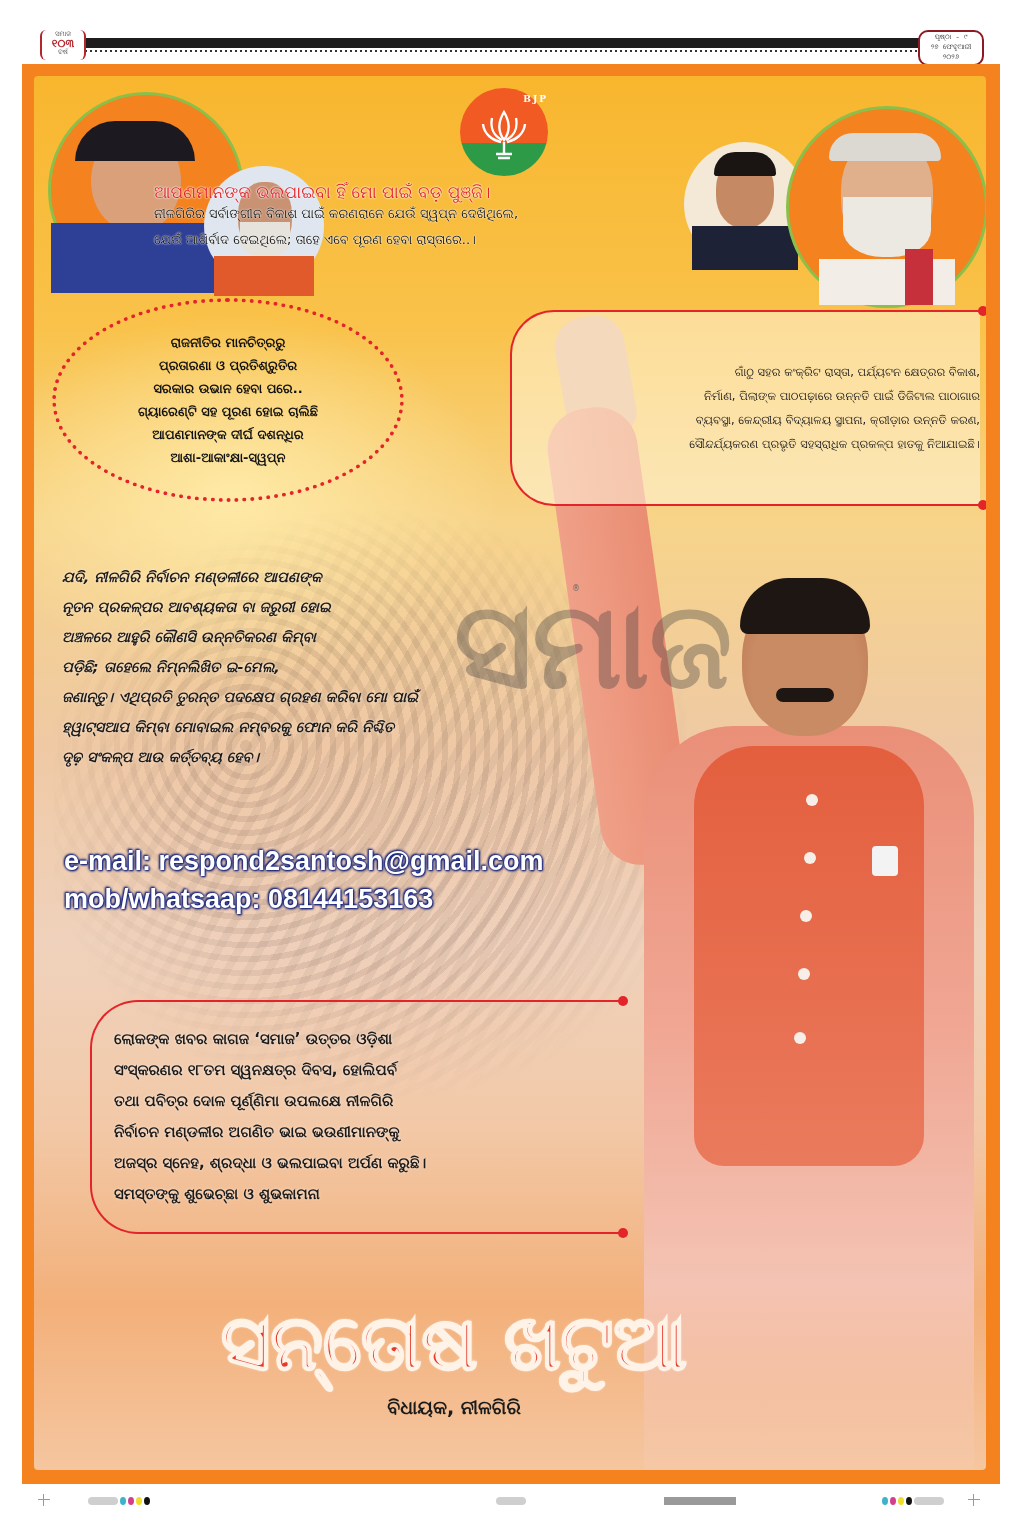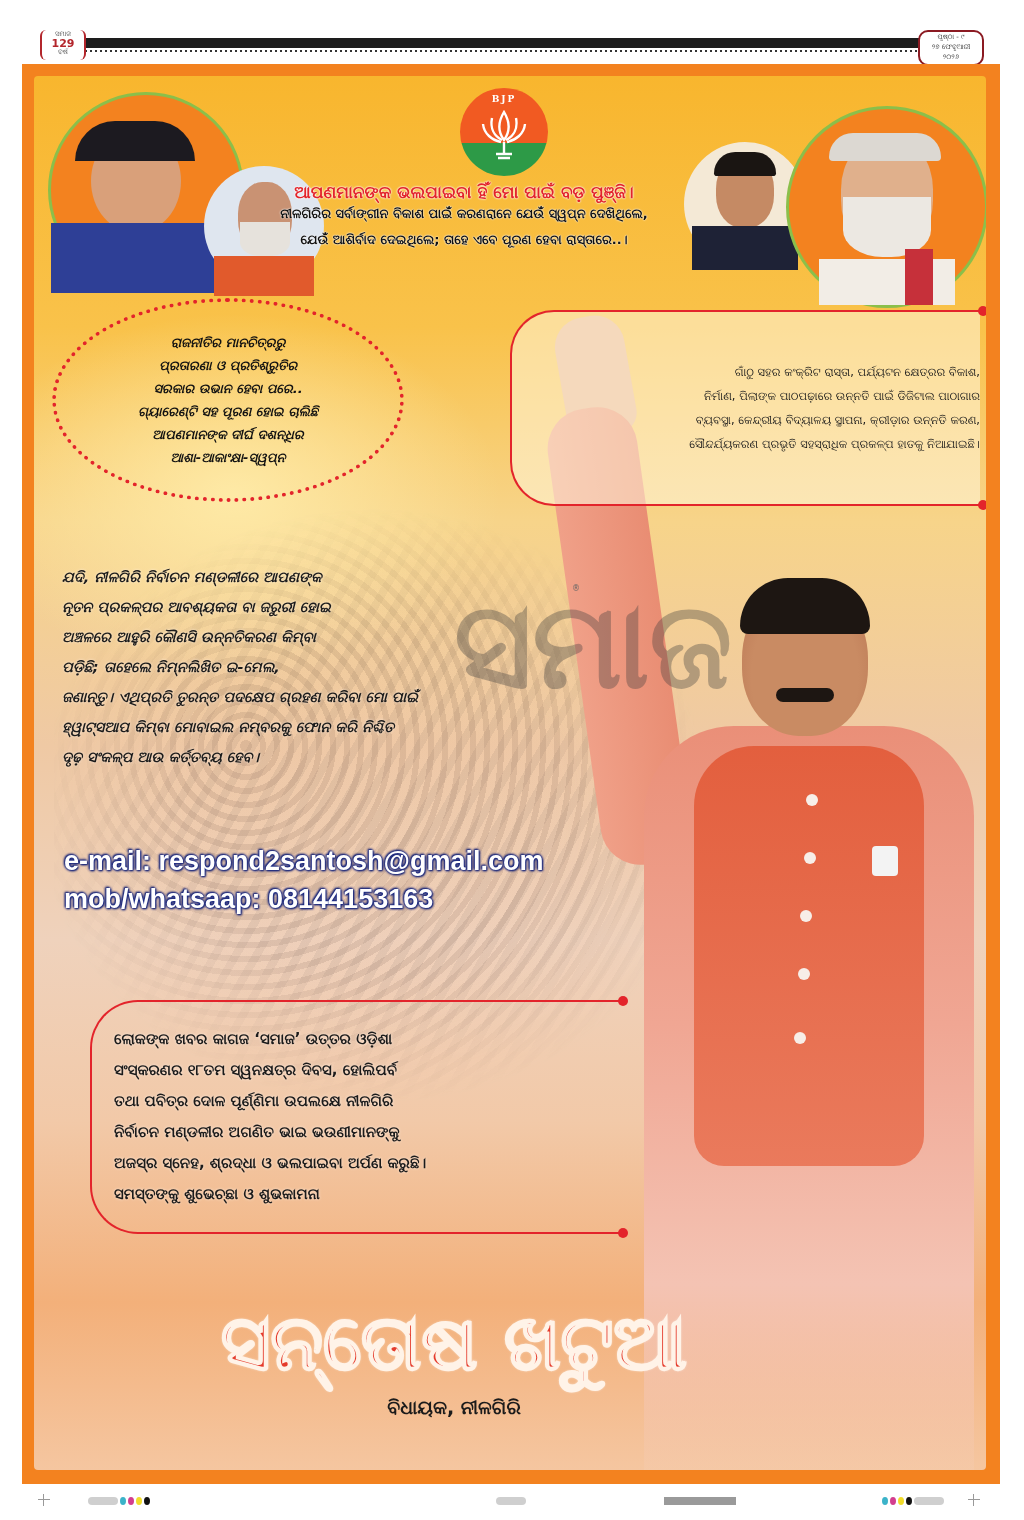--- a/index.html
+++ b/index.html
@@ -17,21 +17,21 @@
   }
   .hdr-logo {
     position: absolute; left: 40px; top: 30px; width: 42px; height: 30px;
     border-left: 2px solid #b3262c; border-right: 2px solid #b3262c; border-radius: 6px;
     text-align: center; font-size: 7px; color: #555; line-height: 9px; background: #fff;
   }
   .hdr-logo .num { color: #b3262c; font-weight: bold; font-size: 11px; }
   .hdr-page {
     position: absolute; right: 40px; top: 30px; width: 62px; height: 32px;
     background: #fff; border: 2px solid #8b1a22; border-radius: 10px;
-    text-align: center; font-size: 7px; line-height: 10px; color: #333;
+    text-align: center; font-size: 7px; line-height: 10px; color: #333; font-family: Liberation Mono, monospace;
   }
   
   .frame {
     position: absolute; left: 22px; top: 64px; width: 978px; height: 1420px;
     background: #f3821f;
   }
   .panel {
     position: absolute; left: 34px; top: 76px; width: 952px; height: 1394px; overflow: hidden;
     border-radius: 4px;
     background:
@@ -50,37 +50,37 @@
   .p-cm-bg { position:absolute; left: 14px; top: 16px; width: 190px; height: 190px; border-radius: 50%; background:#f3821f; border: 3px solid #8bbf4a; }
   .p-face { position:absolute; border-radius: 50%; }
   .p-elder-bg { position:absolute; left: 170px; top: 90px; width: 120px; height: 120px; border-radius: 50%; background: #dfe6ef; }
   .p-bjp2-bg { position:absolute; left: 650px; top: 66px; width: 122px; height: 124px; border-radius: 50%; background: #f4e9d6; }
   .p-pm-bg { position:absolute; left: 752px; top: 30px; width: 196px; height: 196px; border-radius: 50%; background:#f3821f; border: 3px solid #8bbf4a; }
   
   .bjp-logo {
     position: absolute; left: 426px; top: 12px; width: 88px; height: 88px; border-radius: 50%;
     background: linear-gradient(180deg, #f15a22 0 62%, #2d9a47 62% 100%);
   }
-  .bjp-logo .bjp-text { position:absolute; top: 6px; width: 100%; text-align:center; color:#fff; font-weight:bold; font-size: 9px; letter-spacing: 2px; font-family: "DejaVu Serif", serif; }
+  .bjp-logo .bjp-text { position:absolute; top: 6px; width: 100%; text-align:right; color:#fff; font-weight:bold; font-size: 9px; letter-spacing: 2px; font-family: "DejaVu Serif", serif; }
   .bjp-logo .lotus { position:absolute; left: 20px; top: 20px; width: 48px; height: 54px; }
   
   .tagline {
-    position: absolute; left: 120px; width: 620px; text-align: center; font-weight: bold;
+    position: absolute; left: 120px; width: 620px; font-weight: normal;
     white-space: nowrap;
   }
   .tag-1 { top: 106px; color: #e3242b; font-size: 17px; text-shadow: 0 0 2px #fff, 0 0 2px #fff; }
   .tag-2 { top: 130px; color: #111; font-size: 13px; text-shadow: 0 0 2px #fff, 0 0 1px #fff; }
   .tag-3 { top: 156px; color: #111; font-size: 13px; text-shadow: 0 0 2px #fff, 0 0 1px #fff; }
   
   .slogan {
     position: absolute; left: 18px; top: 222px; width: 352px; height: 204px; border-radius: 50%;
     border: 4px dotted #e3242b; box-sizing: border-box;
     display: flex; flex-direction: column; align-items: center; justify-content: center;
   }
-  .slogan div { font-weight: bold; font-size: 13px; line-height: 23px; color: #111; white-space: nowrap; font-style: italic; }
+  .slogan div { font-weight: bold; font-size: 13px; line-height: 23px; color: #111; white-space: nowrap; }
   
   .projects {
     position: absolute; left: 476px; top: 234px; width: 470px; height: 196px;
     border-top: 2px solid #e3242b; border-bottom: 2px solid #e3242b; border-left: 2px solid #e3242b;
     border-radius: 44px 0 0 44px; box-sizing: border-box;
     background: rgba(255,245,220,0.55);
     display: flex; flex-direction: column; align-items: flex-end; justify-content: center;
   }
   .projects .dot { position:absolute; right: -8px; width: 10px; height: 10px; border-radius: 50%; background:#e3242b; }
   .projects .dot.top { top: -6px; } .projects .dot.bot { bottom: -6px; }
@@ -144,21 +144,21 @@
   .cross::before { content:""; position:absolute; left: 5px; top: 0; width: 1px; height: 12px; background:#999; }
   .cross::after  { content:""; position:absolute; left: 0; top: 5px; width: 12px; height: 1px; background:#999; }
 </style>
 </head>
 <body>
 
 <div class="hdr-bar"></div>
 <div class="hdr-dots"></div>
 <div class="hdr-logo">
   <div>ସମାଜ</div>
-  <div class="num">129</div>
+  <div class="num">୧୦୩</div>
   <div>ବର୍ଷ</div>
 </div>
 <div class="hdr-page">
   <div>ପୃଷ୍ଠା - ୯</div>
   <div>୨୭ ଫେବୃଆରୀ</div>
   <div>୨୦୨୬</div>
 </div>
 
 <div class="frame"></div>
 <div class="panel">

